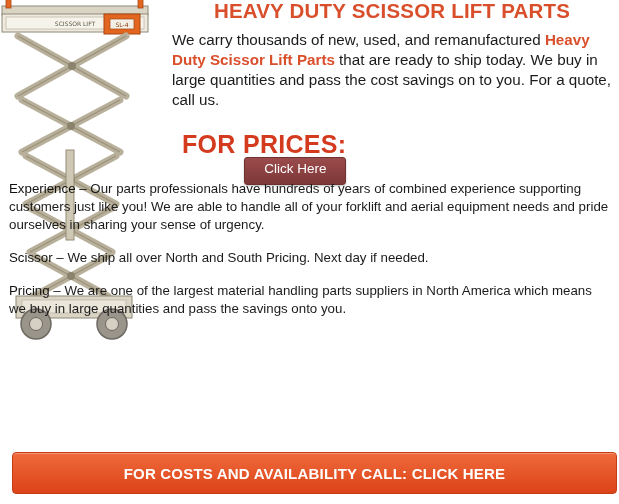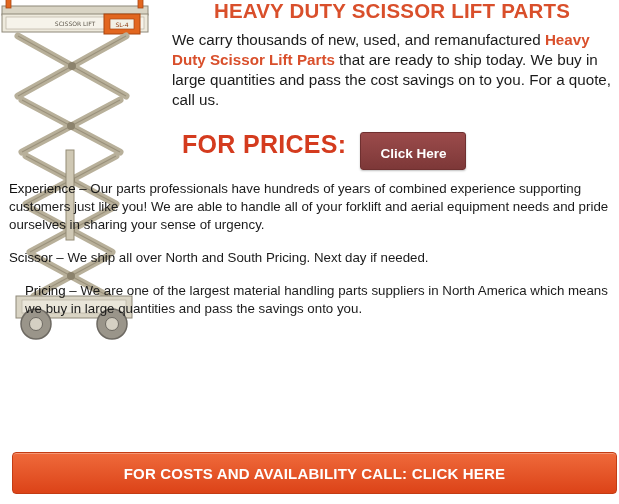--- a/index.html
+++ b/index.html
@@ -60,38 +60,39 @@
     color: #d94f2b;
     font-weight: bold;
   }
 
   
   .prices-row {
     position: absolute;
     left: 182px;
     top: 132px;
     display: flex;
-    align-items: flex-start;
+    align-items: flex-end;
+    flex-direction: column;
   }
   .prices-label {
     font-size: 25px;
     font-weight: bold;
     color: #d43b1e;
     letter-spacing: 0.3px;
     line-height: 1;
   }
   .click-here-btn {
     margin-left: 14px;
     display: inline-block;
     background: #8c4242;
     background: linear-gradient(#9b4b4b, #7d3838);
     color: #ffffff;
     font-size: 13.5px;
-    font-weight: bold;
-    padding: 13px 19px 8px 19px;
+    font-weight: normal;
+    padding: 3px 19px 8px 19px;
     border: 1px solid #6f3030;
     border-radius: 3px;
     text-decoration: none;
     box-shadow: 0 1px 2px rgba(0,0,0,0.25);
     white-space: nowrap;
   }
 
   
   .features {
     position: absolute;
@@ -99,21 +100,21 @@
     top: 180px;
     width: 600px;
   }
   .feature {
     font-size: 13.3px;
     line-height: 1.36;
     color: #1b1b1b;
     margin: 0 0 15px 0;
     text-align: left;
   }
-  .feature:last-child { margin-bottom: 0; margin-left: 16px; }
+  .feature:last-child { margin-bottom: 0; }
   .feature .term {
     font-weight: normal;
     color: #111111;
   }
 
   
   .cta-bar {
     position: absolute;
     left: 12px;
     bottom: 10px;

